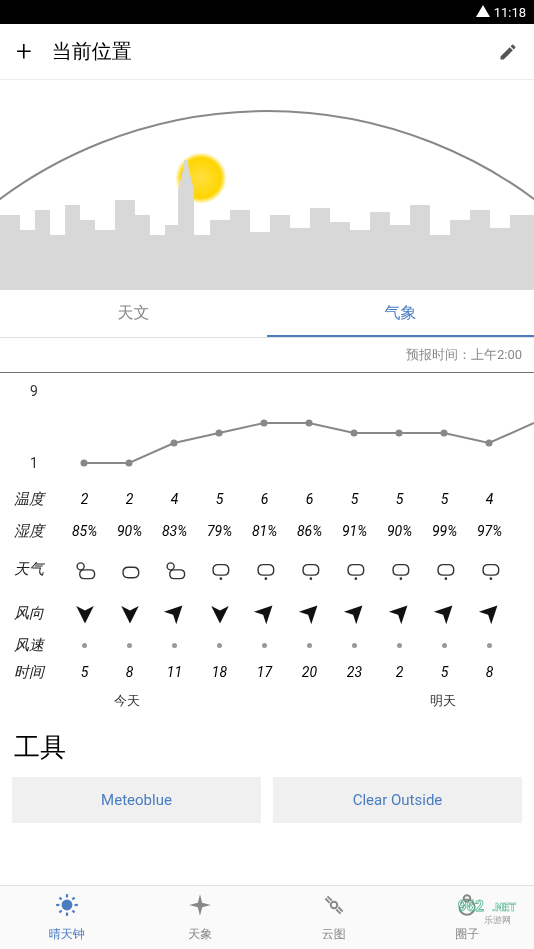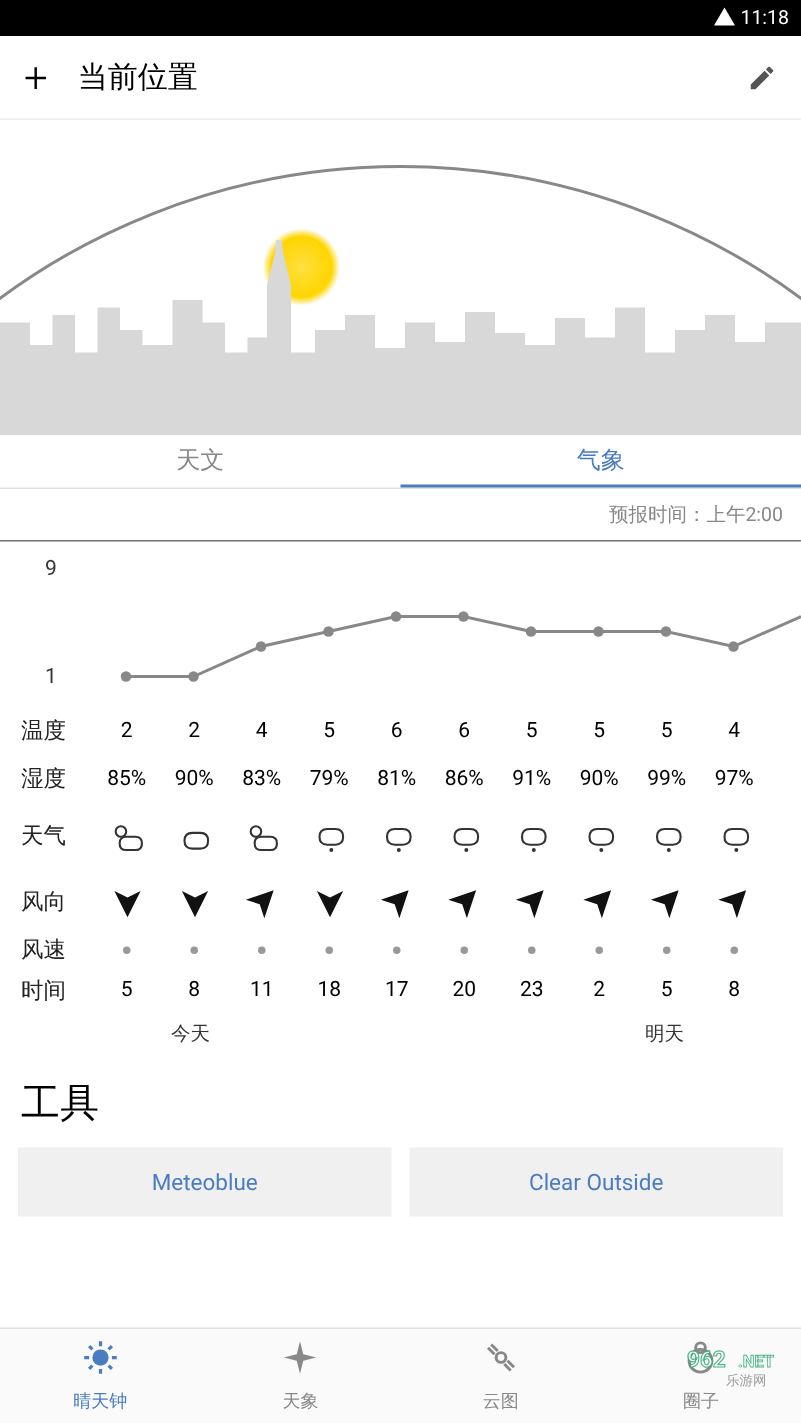--- a/index.html
+++ b/index.html
@@ -8,31 +8,31 @@
 .wifi-icon { width: 0; height: 0; border-left: 7px solid transparent; border-right: 7px solid transparent; border-bottom: 12px solid #fff; transform: translateY(-1px); }
 .header { height: 56px; background: #fff; display: flex; align-items: center; padding: 0 16px; gap: 20px; border-bottom: 1px solid #eee; }
 .add-icon { font-size: 28px; font-weight: 300; line-height: 1; }
 .header-title { font-size: 20px; font-weight: 500; flex: 1; }
 .edit-icon { width: 20px; height: 20px; }
 .hero { height: 210px; position: relative; overflow: hidden; background: #fff; }
 .arc { position: absolute; width: 900px; height: 900px; border: 2px solid #888; border-radius: 50%; top: 30px; left: 50%; transform: translateX(-50%); }
 .sun { position: absolute; width: 52px; height: 52px; background: radial-gradient(circle, #ffe040 0%, #ffd500 55%, rgba(255,213,0,0) 70%); border-radius: 50%; top: 72px; left: 175px; }
 .skyline { position: absolute; bottom: 0; left: 0; right: 0; height: 130px; }
 .skyline svg { width: 100%; height: 100%; }
-.tabs { height: 36px; display: flex; border-bottom: 1px solid #e0e0e0; }
+.tabs { height: 48px; display: flex; border-bottom: 1px solid #e0e0e0; }
 .tab { flex: 1; display: flex; align-items: center; justify-content: center; font-size: 16px; color: #888; position: relative; }
 .tab.active { color: #4a7cc0; }
 .tab.active::after { content: ""; position: absolute; bottom: 0; left: 0; right: 0; height: 2px; background: #4a7cc0; }
 .forecast-time { padding: 8px 12px; text-align: right; font-size: 13px; color: #888; border-bottom: 1px solid #737373; }
 .chart-area { padding: 10px 0 0 0; position: relative; }
 .chart-svg { width: 100%; height: 100px; display: block; }
 .y-labels { position: absolute; left: 30px; top: 10px; font-size: 14px; color: #333; }
 .y-labels .y9 { position: absolute; top: 0; }
 .y-labels .y1 { position: absolute; top: 72px; }
-.grid { display: grid; grid-template-columns: 62px repeat(10, 45px) 22px; align-items: center; padding: 0 0 0 0; font-size: 14px; }
+.grid { display: grid; grid-template-columns: 62px repeat(10, 45px) 22px; align-items: center; padding: 0 0 0 0; font-size: 14px; font-style: italic; }
 .grid .row-label { padding-left: 14px; font-size: 15px; color: #222; }
 .grid .cell { text-align: center; padding: 8px 0; font-size: 14px; }
 .grid.weather-row svg, .grid.wind-row svg { width: 28px; height: 28px; margin: 0 auto; display: block; }
 .grid.speed-row .dot { width: 5px; height: 5px; background: #999; border-radius: 50%; margin: 0 auto; }
 .day-labels { display: flex; padding: 4px 0 12px 62px; font-size: 13px; color: #333; margin-left: 48px; }
 .day-labels .today { margin-left: 4px; }
 .day-labels .tomorrow { margin-left: 290px; }
 .tools-title { font-size: 26px; padding: 8px 14px 12px; }
 .tool-buttons { display: flex; gap: 12px; padding: 0 12px; }
 .tool-btn { flex: 1; background: #f0f0f0; text-align: center; padding: 14px 0; font-size: 15px; color: #4a7cc0; }

